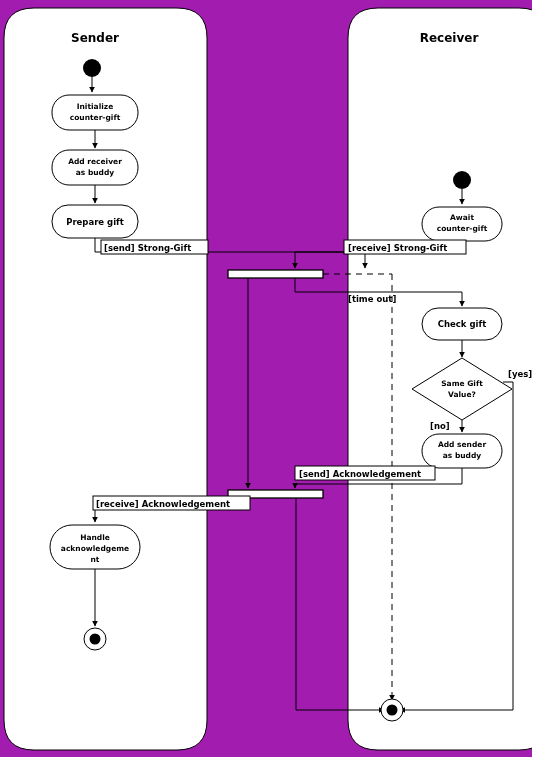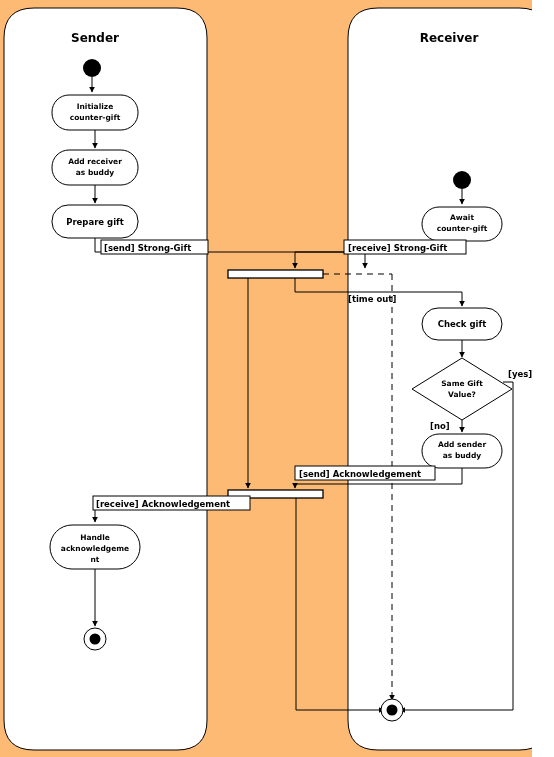--- a/index.html
+++ b/index.html
@@ -7,21 +7,21 @@
     padding: 0;
     background: #ffffff;
   }
   body {
     font-family: "DejaVu Sans", "Liberation Sans", sans-serif;
   }
   #canvas {
     position: relative;
     width: 532px;
     height: 757px;
-    background: #fdba74;
+    background: #a21caf;
     overflow: hidden;
     text-align: right;
   }
   svg.diagram {
     position: absolute;
     top: 0;
     left: 0;
     width: 554px;
     height: 757px;
   }

